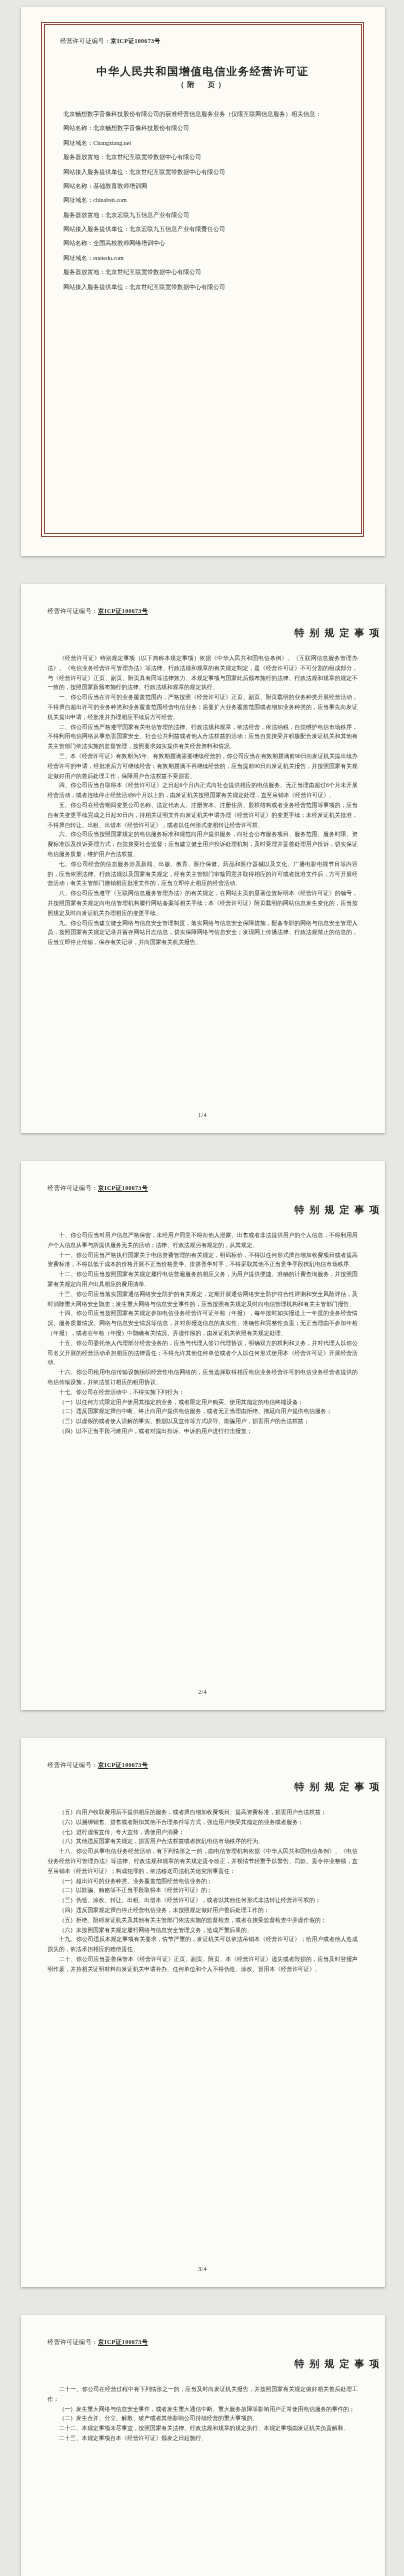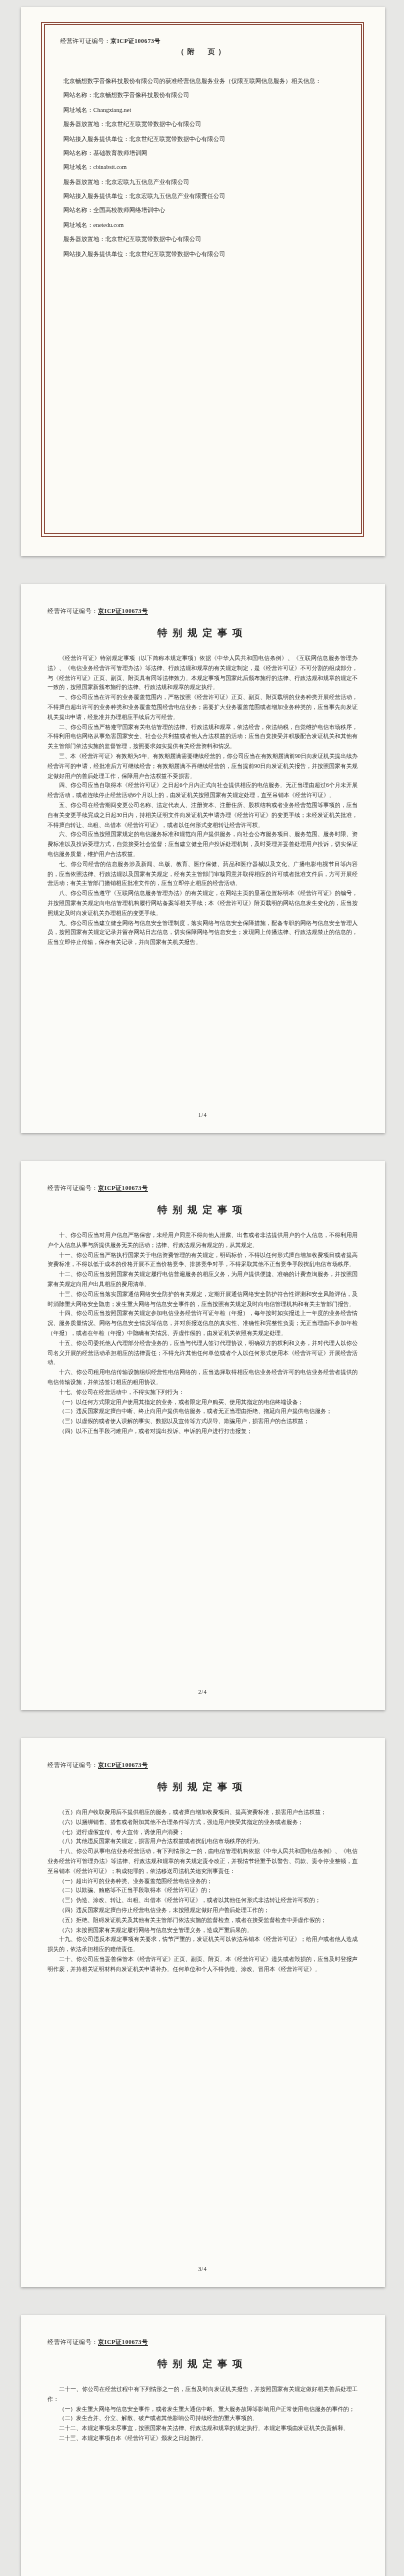--- a/index.html
+++ b/index.html
@@ -79,21 +79,21 @@
   .prov-header .no-underline {
     font-weight: bold;
     text-decoration: underline;
   }
   .prov-title {
     position: absolute;
     top: 43px;
     left: 0;
     right: 0;
     margin: 0;
-    text-align: center;
+    text-align: right;
     font-size: 9.8px;
     font-weight: bold;
     letter-spacing: 5.2px;
   }
   .prov-body {
     position: absolute;
     top: 70px;
     left: 27px;
     right: 27px;
     font-size: 5.7px;
@@ -118,20 +118,21 @@
 <body>
 
 <div class="canvas">
 
   <section class="page page--cert" style="top:7.2px">
     <div class="frame" style="border-color: rgb(141, 74, 58);">
       <div class="frame-inner" style="border-color: rgb(141, 74, 58);">
         <div class="cert-license-no">
           <span>经营许可证编号：</span><span class="no-strong">京ICP证100673号</span>
         </div>
+        <h1 class="cert-title">中华人民共和国增值电信业务经营许可证</h1>
         <div class="cert-subtitle">（附　页）</div>
         <p class="cert-intro">北京畅想数字音像科技股份有限公司的获准经营信息服务业务（仅限互联网信息服务）相关信息：</p>
         <div class="cert-lines">
             <p class="cert-line">网站名称：北京畅想数字音像科技股份有限公司</p>
             <p class="cert-line">网址域名：Changxiang.net</p>
             <p class="cert-line">服务器放置地：北京世纪互联宽带数据中心有限公司</p>
             <p class="cert-line">网站接入服务提供单位：北京世纪互联宽带数据中心有限公司</p>
             <p class="cert-line">网站名称：基础教育教师培训网</p>
             <p class="cert-line">网址域名：cbinabstt.com</p>
             <p class="cert-line">服务器放置地：北京宏联九五信息产业有限公司</p>

